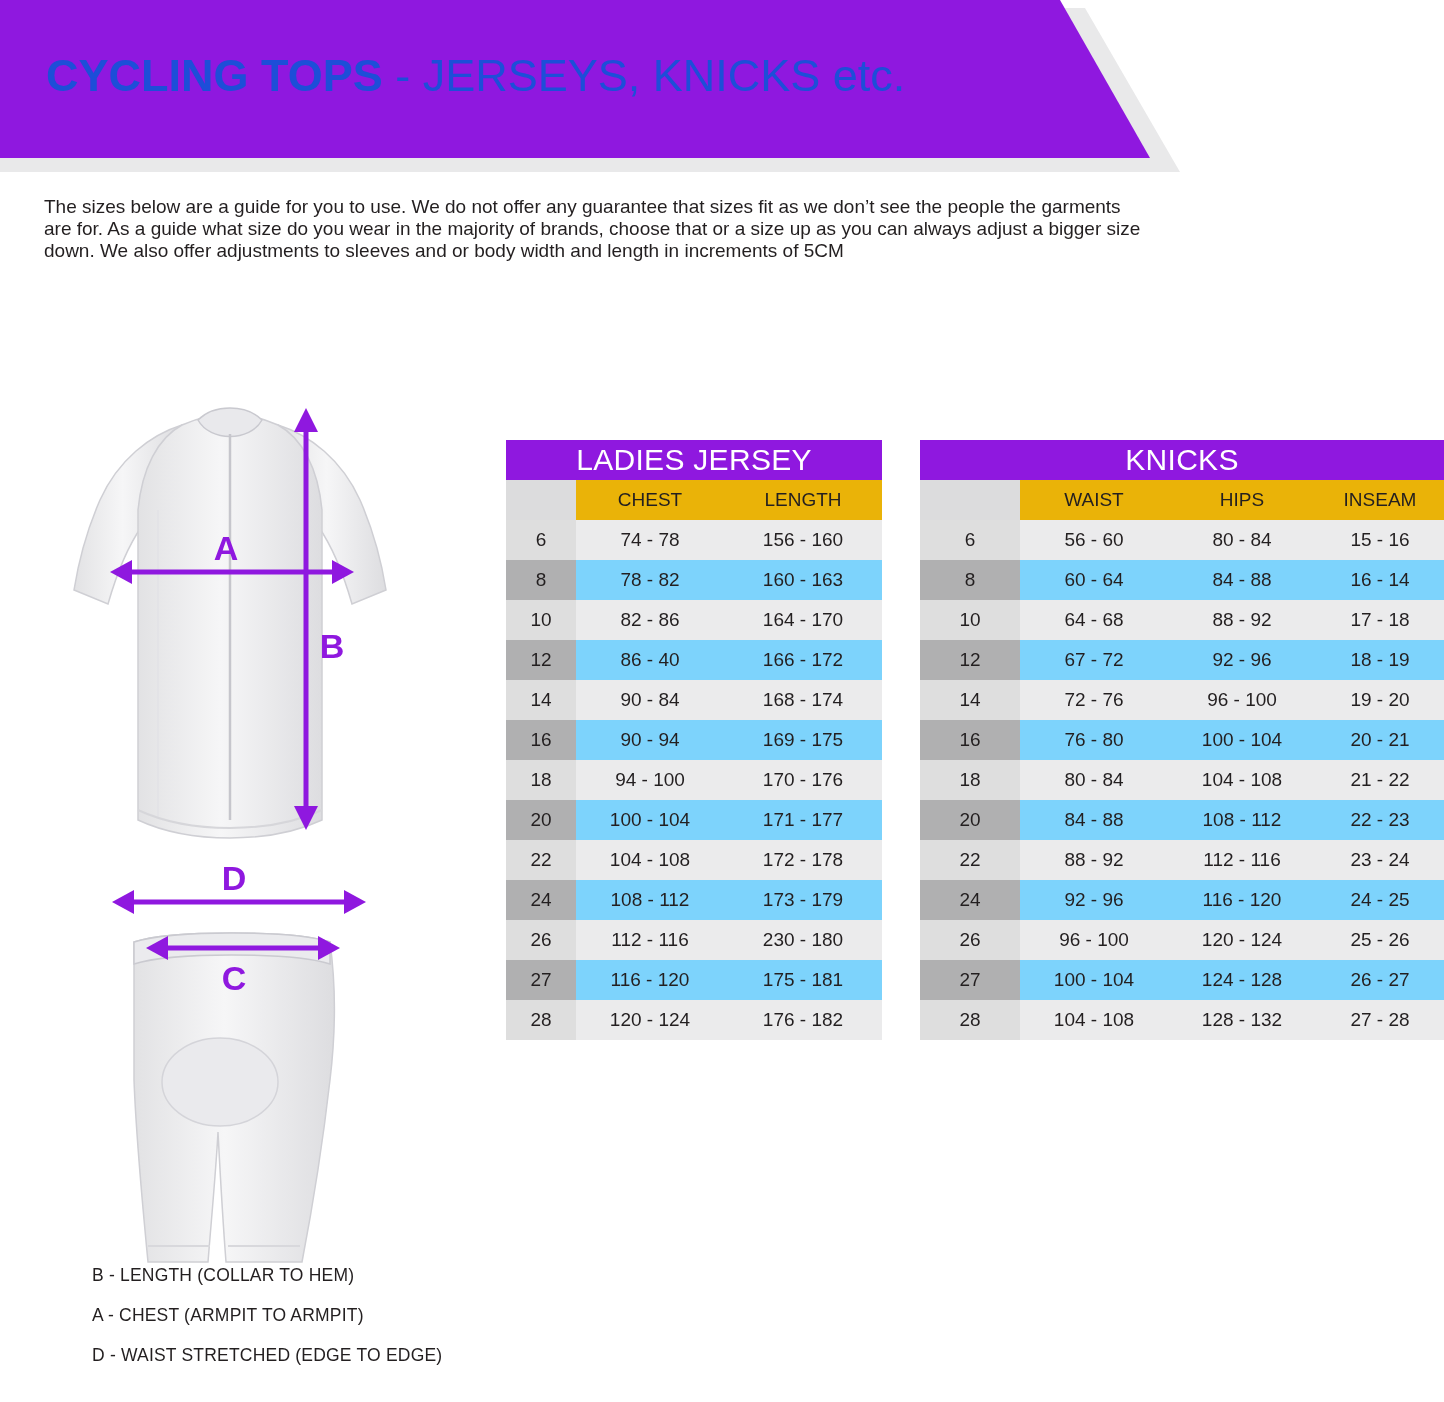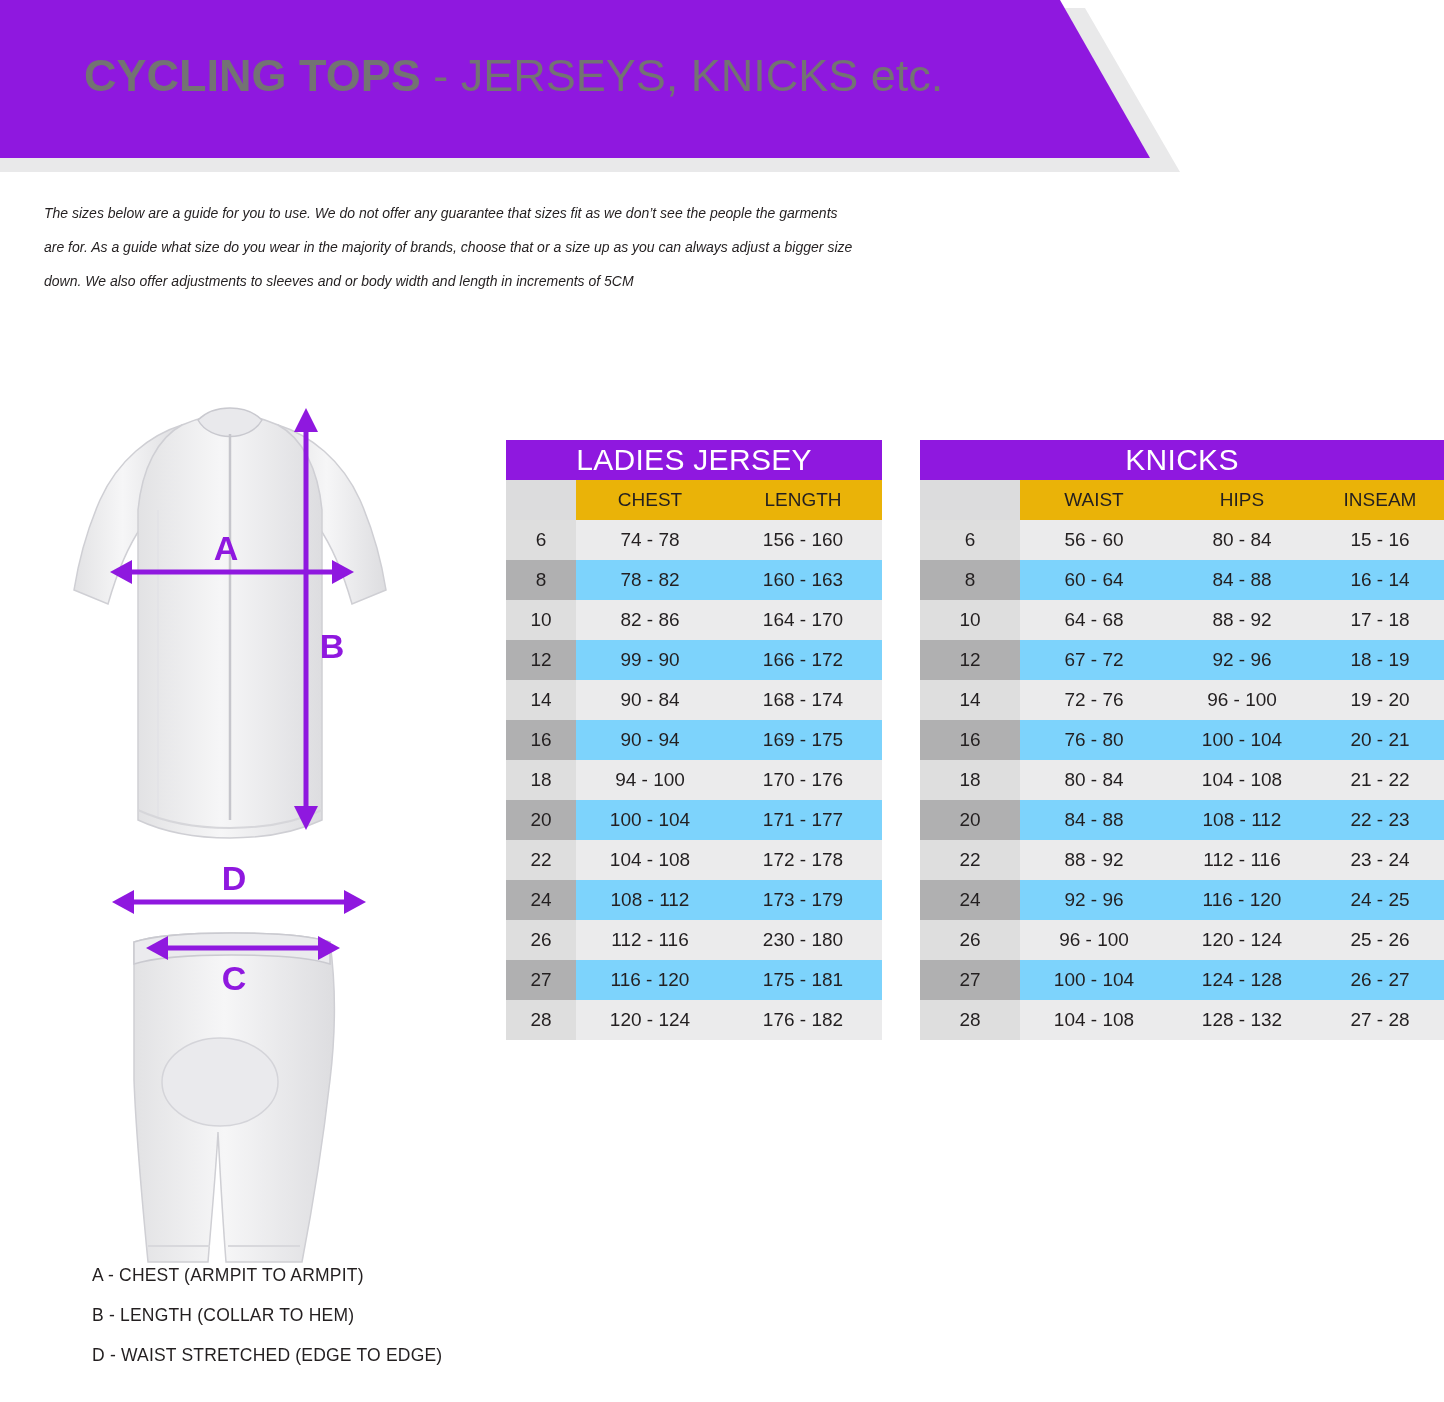--- a/index.html
+++ b/index.html
@@ -39,41 +39,39 @@
     left: 0;
     width: 1150px;
     height: 158px;
     background: #8f18df;
     clip-path: polygon(0 0, 1060px 0, 1150px 100%, 0 100%);
   }
   .header-title {
     position: absolute;
     top: 48px;
     left: 46px;
-    color: #737373;
+    color: #1d4ed8;
     font-size: 45px;
     line-height: 56px;
     white-space: nowrap;
-    margin-left: 38px;
   }
   .header-title .bold {
     font-weight: bold;
   }
 
   
   .intro {
     position: absolute;
     top: 196px;
     left: 44px;
     width: 1320px;
-    font-size: 14px;
-    line-height: 34px;
+    font-size: 19px;
+    line-height: 22px;
     color: #231f20;
     white-space: pre-line;
-    font-style: italic;
   }
 
   
   .illustration {
     position: absolute;
     top: 390px;
     left: 30px;
     width: 440px;
     height: 900px;
   }
@@ -247,21 +245,21 @@
           <td>78 - 82</td>
           <td>160 - 163</td>
         </tr>
         <tr class="row-light">
           <td class="sizecol">10</td>
           <td>82 - 86</td>
           <td>164 - 170</td>
         </tr>
         <tr class="row-dark">
           <td class="sizecol">12</td>
-          <td>99 - 90</td>
+          <td>86 - 40</td>
           <td>166 - 172</td>
         </tr>
         <tr class="row-light">
           <td class="sizecol">14</td>
           <td>90 - 84</td>
           <td>168 - 174</td>
         </tr>
         <tr class="row-dark">
           <td class="sizecol">16</td>
           <td>90 - 94</td>
@@ -400,16 +398,16 @@
           <td class="sizecol">28</td>
           <td>104 - 108</td>
           <td>128 - 132</td>
           <td>27 - 28</td>
         </tr>
       </tbody>
   </table>
 </div>
 
 <div class="legend">
+  <div>B - LENGTH (COLLAR TO HEM)</div>
   <div>A - CHEST (ARMPIT TO ARMPIT)</div>
-  <div>B - LENGTH (COLLAR TO HEM)</div>
   <div>D - WAIST STRETCHED (EDGE TO EDGE)</div>
 </div>
 
 </body></html>

